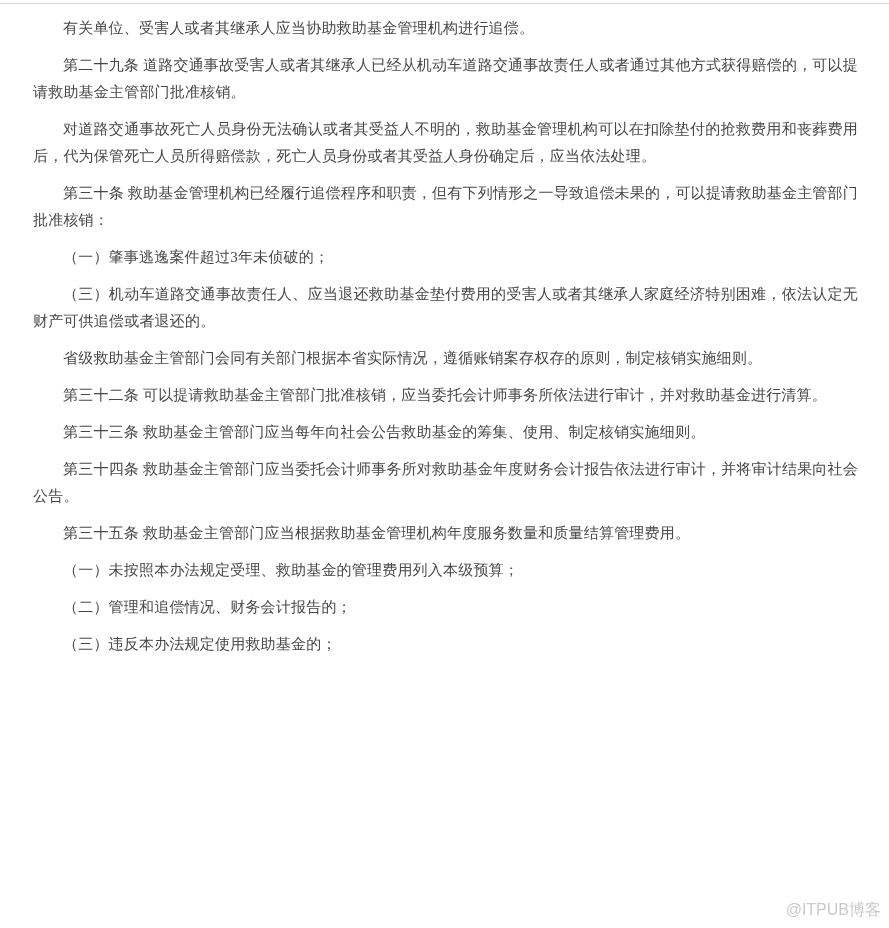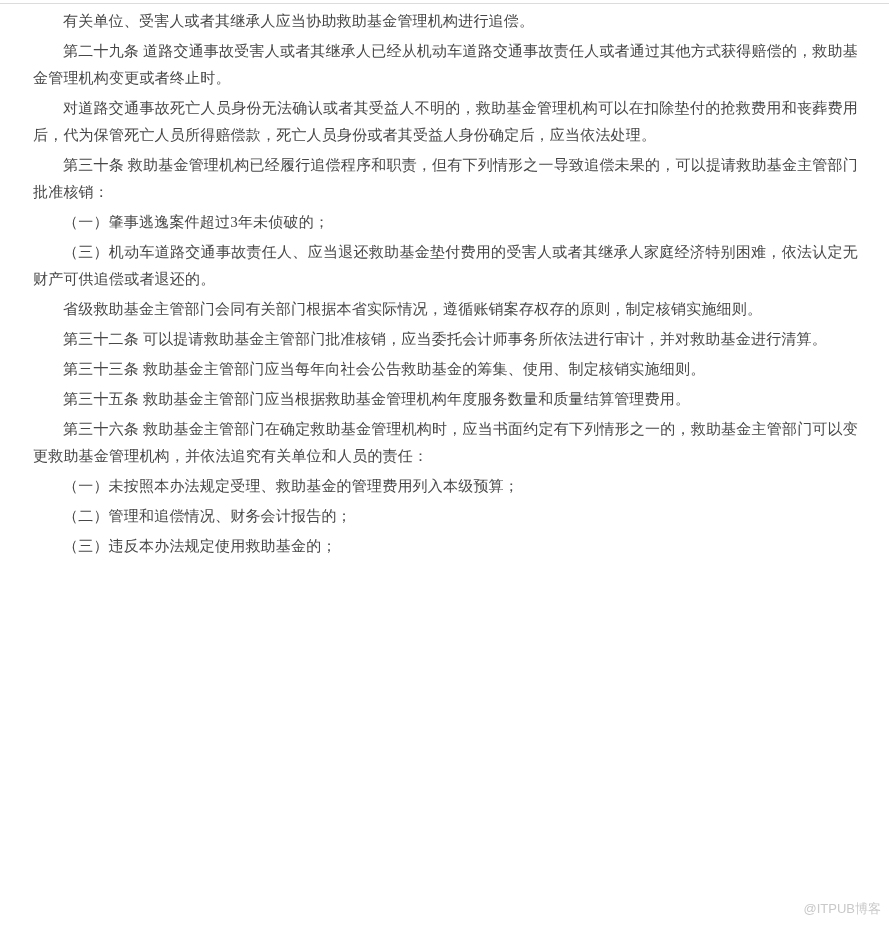--- a/index.html
+++ b/index.html
@@ -19,54 +19,54 @@
       top: 3px;
       left: 0;
       width: 889px;
       height: 1px;
       background: #dcdcdc;
     }
     .article {
       padding: 5px 31px 0 33px;
     }
     .article p {
-      margin: 3px 0;
+      margin: 10px 0;
       font-size: 15px;
       line-height: 27px;
       color: #474747;
       text-indent: 2em;
       text-align: justify;
       letter-spacing: 0.2px;
     }
     .watermark {
       position: absolute;
       top: 900px;
       right: 8px;
-      font-size: 13px;
+      font-size: 16px;
       color: #c9c9c9;
       font-family: "Liberation Sans", "DejaVu Sans", sans-serif;
       white-space: nowrap;
     }
   </style>
 </head>
 <body>
 
 <div class="top-divider"></div>
 
 <div class="article">
   <p>有关单位、受害人或者其继承人应当协助救助基金管理机构进行追偿。</p>
-  <p>第二十九条 道路交通事故受害人或者其继承人已经从机动车道路交通事故责任人或者通过其他方式获得赔偿的，救助基金管理机构变更或者终止时。</p>
+  <p>第二十九条 道路交通事故受害人或者其继承人已经从机动车道路交通事故责任人或者通过其他方式获得赔偿的，可以提请救助基金主管部门批准核销。</p>
   <p>对道路交通事故死亡人员身份无法确认或者其受益人不明的，救助基金管理机构可以在扣除垫付的抢救费用和丧葬费用后，代为保管死亡人员所得赔偿款，死亡人员身份或者其受益人身份确定后，应当依法处理。</p>
   <p>第三十条 救助基金管理机构已经履行追偿程序和职责，但有下列情形之一导致追偿未果的，可以提请救助基金主管部门批准核销：</p>
   <p>（一）肇事逃逸案件超过3年未侦破的；</p>
   <p>（三）机动车道路交通事故责任人、应当退还救助基金垫付费用的受害人或者其继承人家庭经济特别困难，依法认定无财产可供追偿或者退还的。</p>
   <p>省级救助基金主管部门会同有关部门根据本省实际情况，遵循账销案存权存的原则，制定核销实施细则。</p>
   <p>第三十二条 可以提请救助基金主管部门批准核销，应当委托会计师事务所依法进行审计，并对救助基金进行清算。</p>
   <p>第三十三条 救助基金主管部门应当每年向社会公告救助基金的筹集、使用、制定核销实施细则。</p>
+  <p>第三十四条 救助基金主管部门应当委托会计师事务所对救助基金年度财务会计报告依法进行审计，并将审计结果向社会公告。</p>
   <p>第三十五条 救助基金主管部门应当根据救助基金管理机构年度服务数量和质量结算管理费用。</p>
-  <p>第三十六条 救助基金主管部门在确定救助基金管理机构时，应当书面约定有下列情形之一的，救助基金主管部门可以变更救助基金管理机构，并依法追究有关单位和人员的责任：</p>
   <p>（一）未按照本办法规定受理、救助基金的管理费用列入本级预算；</p>
   <p>（二）管理和追偿情况、财务会计报告的；</p>
   <p>（三）违反本办法规定使用救助基金的；</p>
 
 </div>
 
 <div class="watermark">@ITPUB博客</div>
 
 </body></html>

